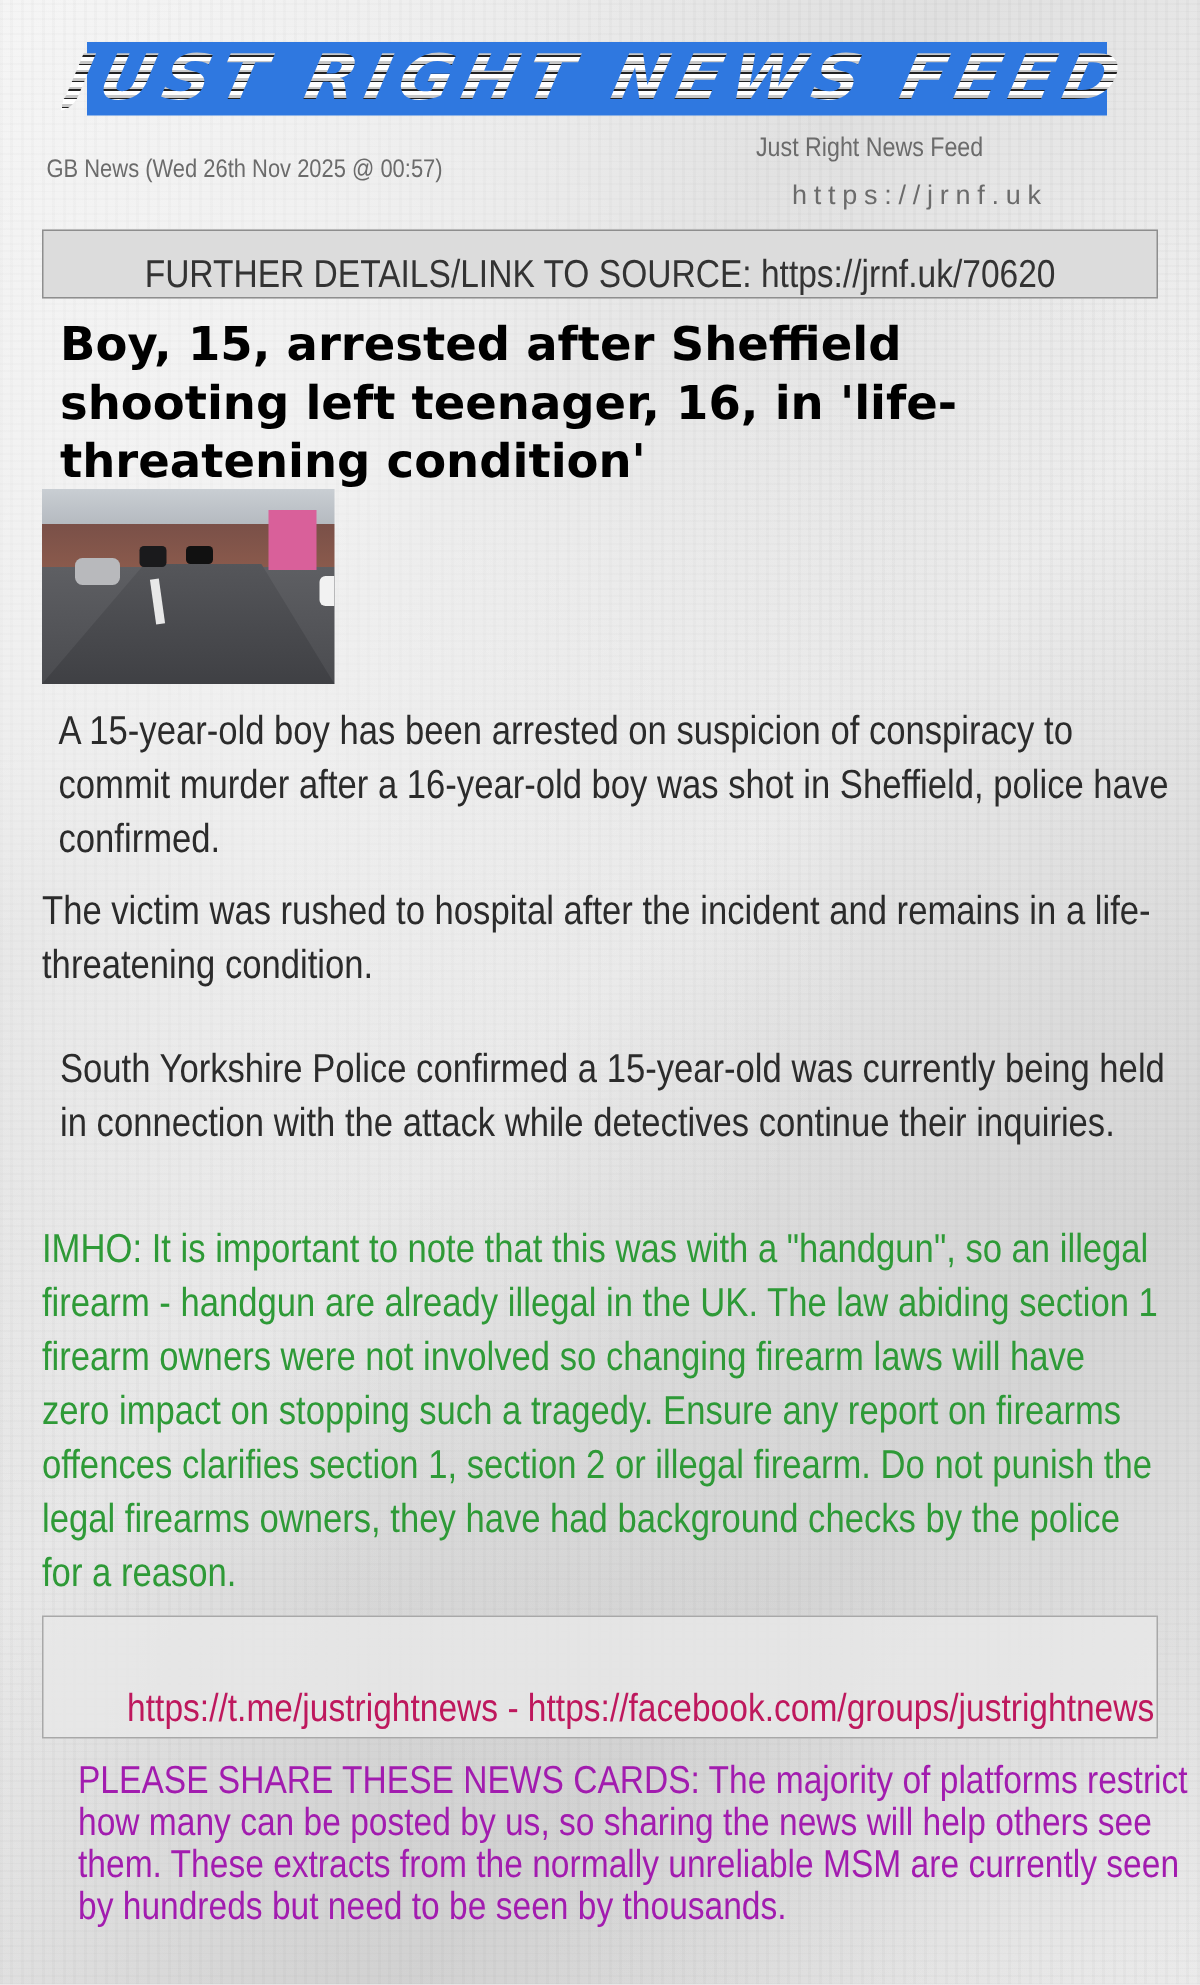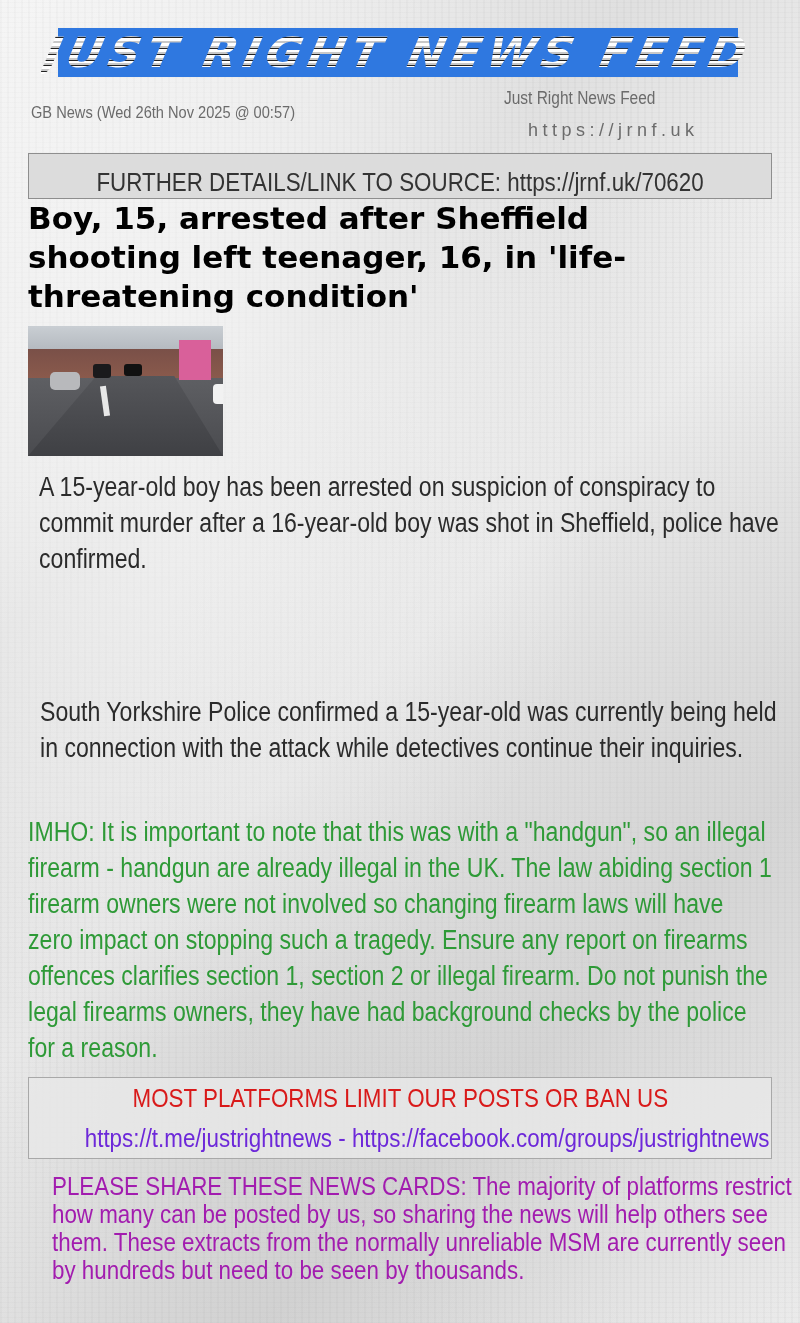--- a/index.html
+++ b/index.html
@@ -59,21 +59,21 @@
     background: #dcdcdc; border: 1px solid #8e8e8e;
     display: flex; align-items: flex-end; justify-content: center;
   }
   .source-box span {
     font-size: 26px; color: #333; transform: scaleX(0.86); white-space: nowrap;
   }
 
   .headline {
     position: absolute; left: 28px; top: 199px; width: 720px;
     font-family: "DejaVu Sans", sans-serif; font-weight: bold;
-    font-size: 31px; line-height: 39px; color: #000; margin: 0;
+    font-size: 31px; line-height: 39px; color: #000; margin: 12px;
   }
 
   .photo {
     position: absolute; left: 28px; top: 326px; width: 195px; height: 130px;
     overflow: hidden;
     background: linear-gradient(180deg, #c9ced3 0%, #b5bac0 18%, #7a5048 18%, #8a5a4c 40%, #5e5f63 40%, #4a4b4f 100%);
   }
   .photo .road {
     position: absolute; left: 0; right: 0; bottom: 0; height: 80px;
     background: linear-gradient(180deg, #55565a, #3f4044);
@@ -102,21 +102,21 @@
     position: absolute; left: 28px; top: 1077px; width: 742px; height: 80px;
     background: rgba(232,232,232,0.85); border: 1px solid #a8a8a8;
   }
   .platform-warning {
     position: absolute; top: 5px; left: 0; right: 0; text-align: center;
     font-size: 26px; color: #d91a1a; white-space: nowrap;
   }
   .platform-warning span, .platform-links span { display: inline-block; transform: scaleX(0.86); }
   .platform-links {
     position: absolute; top: 45px; left: 0; right: 0; text-align: center;
-    font-size: 26px; color: #6d28d9; white-space: nowrap;
+    font-size: 26px; color: #be185d; white-space: nowrap;
   }
 
   .share {
     position: absolute; left: 28px; top: 1172px; width: 760px;
     font-size: 26px; line-height: 28px; color: #a21caf; margin-left: 24px;
   }
   .share p { margin: 0; transform: scaleX(0.86); transform-origin: left; width: 116%; }
 </style>
 </head>
 <body>
@@ -145,31 +145,31 @@
     <div class="car1"></div>
     <div class="car2"></div>
     <div class="car3"></div>
     <div class="car4"></div>
     <div class="marking"></div>
   </div>
 
   <div class="body-text p1">
     <p>A 15-year-old boy has been arrested on suspicion of conspiracy to commit murder after a 16-year-old boy was shot in Sheffield, police have confirmed.</p>
   </div>
+  <div class="body-text p2">
+    <p>The victim was rushed to hospital after the incident and remains in a life-threatening condition.</p>
+  </div>
   <div class="body-text p3">
     <p>South Yorkshire Police confirmed a 15-year-old was currently being held in connection with the attack while detectives continue their inquiries.</p>
   </div>
   <div class="body-text imho">
     <p>IMHO: It is important to note that this was with a "handgun", so an illegal firearm - handgun are already illegal in the UK. The law abiding section 1 firearm owners were not involved so changing firearm laws will have zero impact on stopping such a tragedy. Ensure any report on firearms offences clarifies section 1, section 2 or illegal firearm. Do not punish the legal firearms owners, they have had background checks by the police for a reason.</p>
   </div>
 
   <div class="platform-box">
-    <div class="platform-warning">
-      <span>MOST PLATFORMS LIMIT OUR POSTS OR BAN US</span>
-    </div>
     <div class="platform-links">
       <span>https://t.me/justrightnews - https://facebook.com/groups/justrightnews</span>
     </div>
   </div>
 
   <div class="share">
     <p>PLEASE SHARE THESE NEWS CARDS: The majority of platforms restrict how many can be posted by us, so sharing the news will help others see them. These extracts from the normally unreliable MSM are currently seen by hundreds but need to be seen by thousands.</p>
   </div>
 
 </div>

